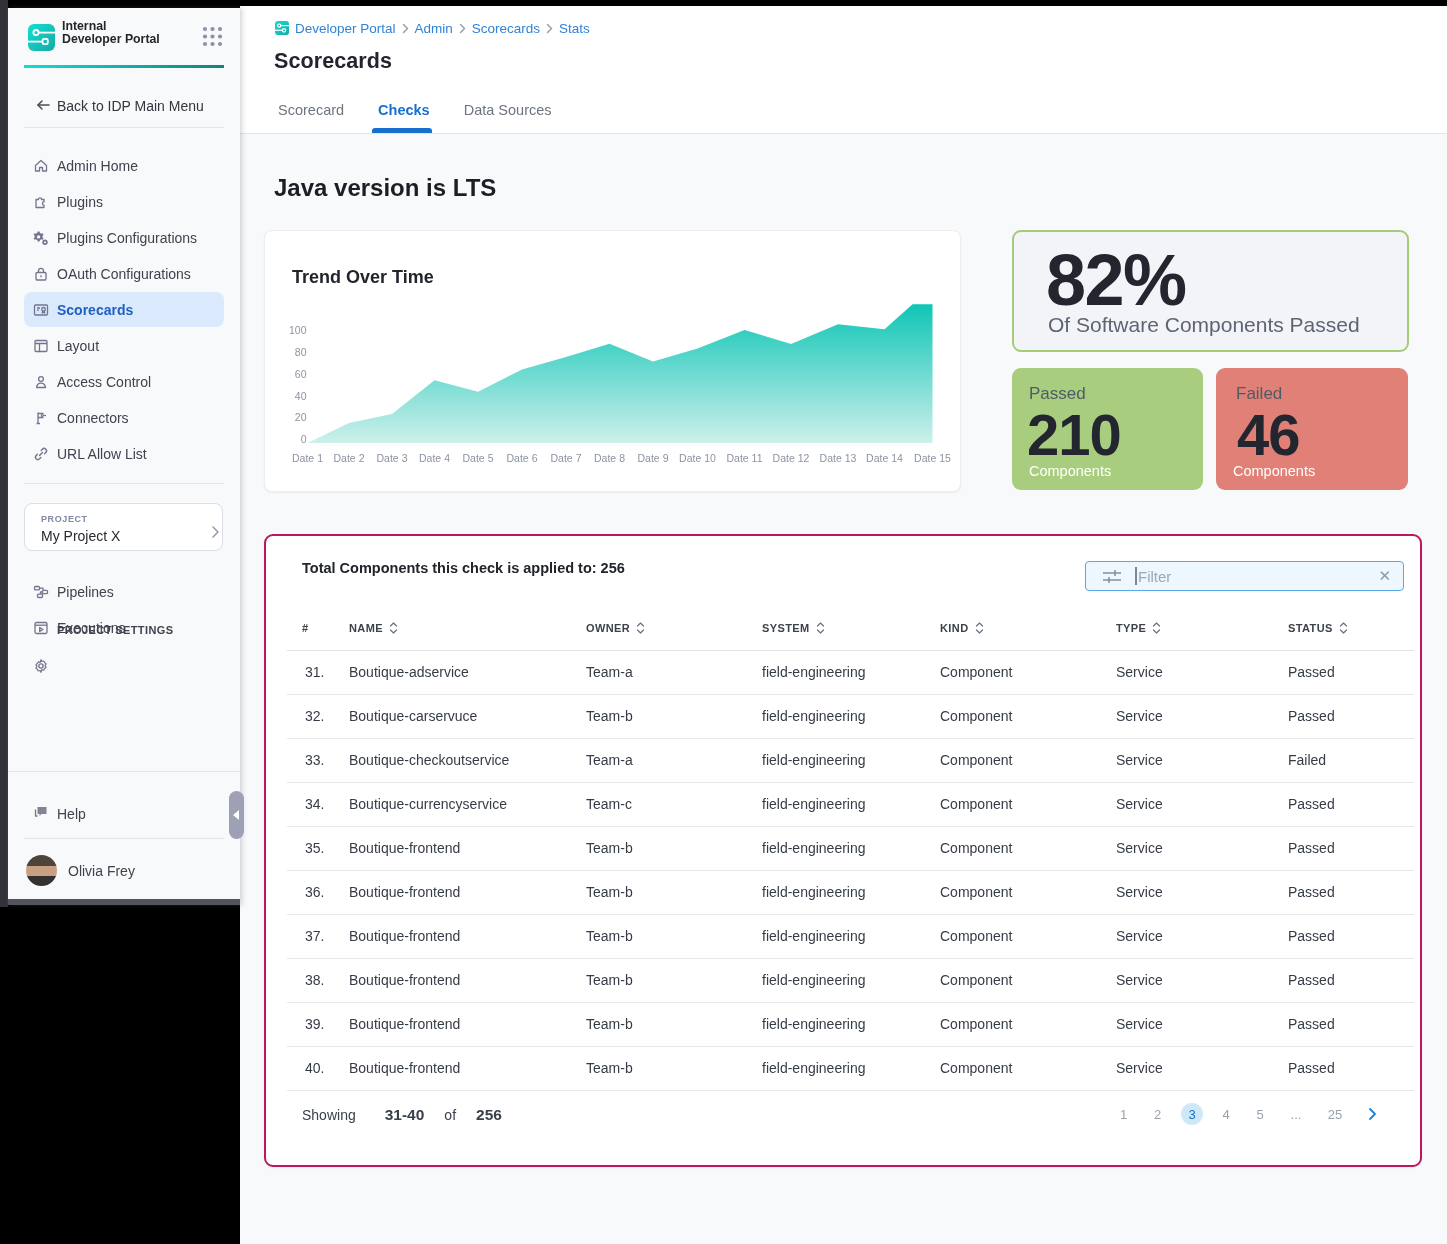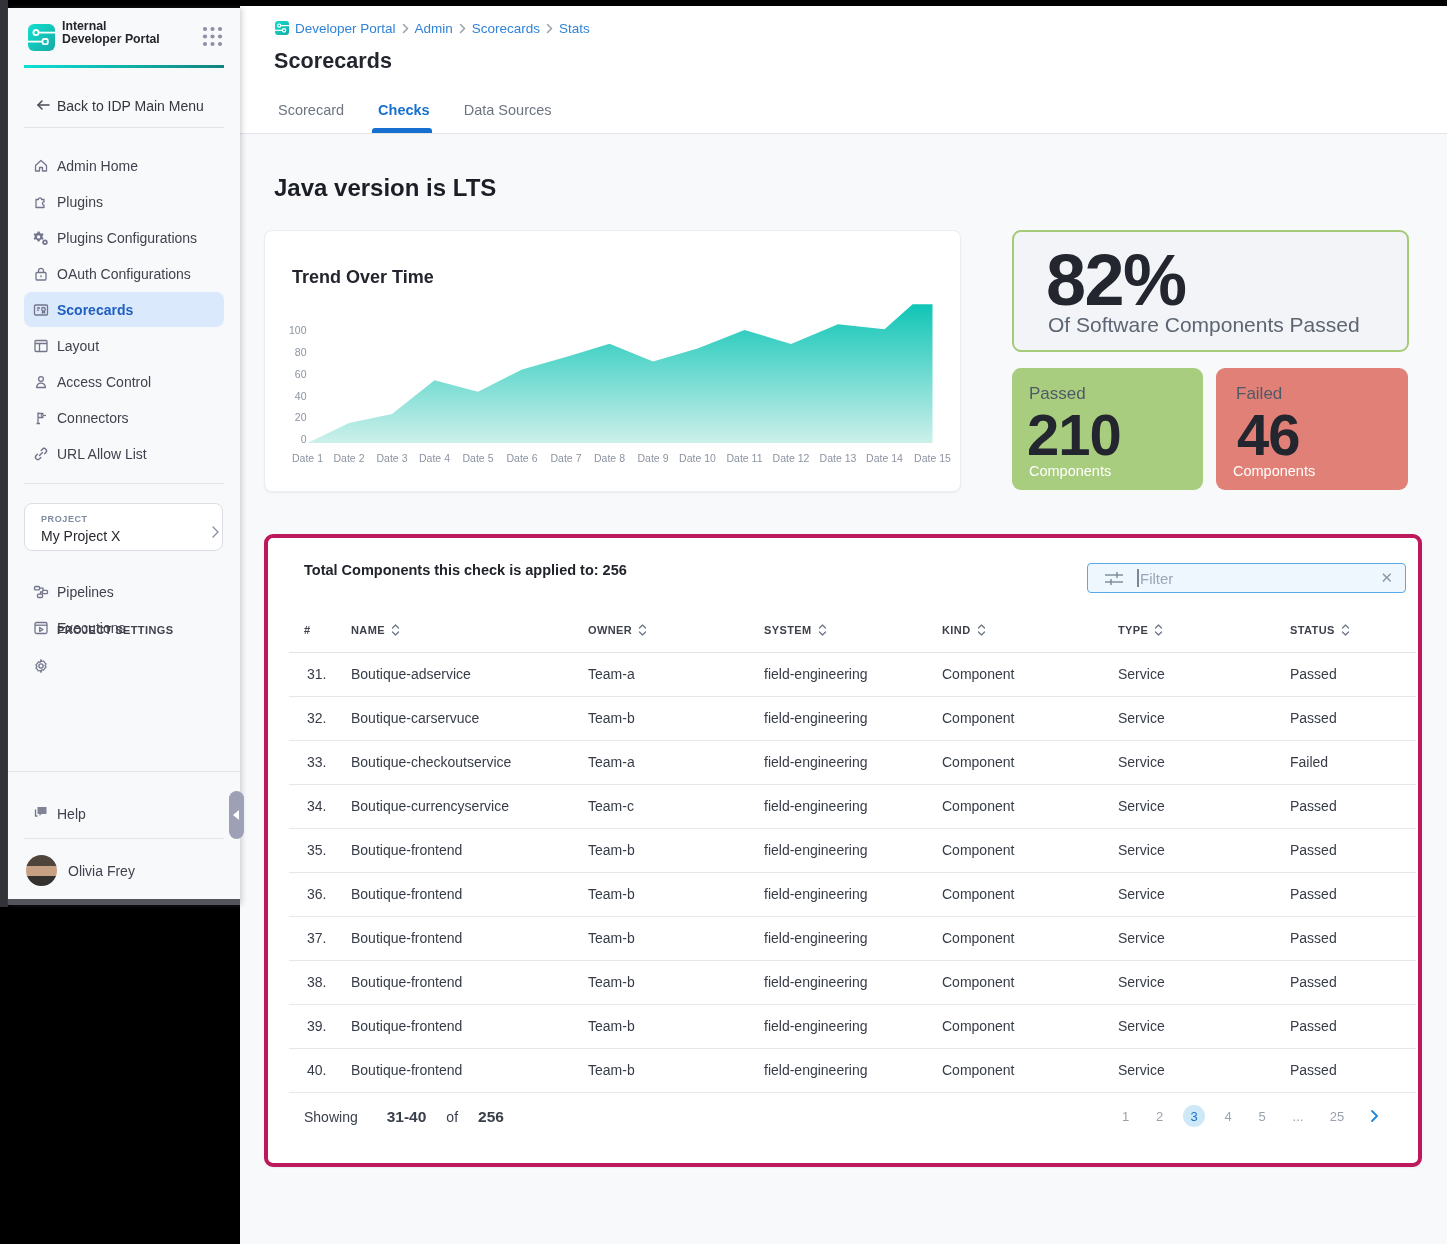--- a/index.html
+++ b/index.html
@@ -29,21 +29,21 @@
   .pct-sub { position:absolute; left:34px; top:81px; font-size:21px; color:#5d6573; }
 
   .mini { position:absolute; top:234px; width:191px; height:122px; border-radius:9px; }
   .mini-pass { left:772px; background:#a9cd7e; }
   .mini-fail { left:976px; background:#e08076; width:192px; }
   .mini-label { position:absolute; left:17px; top:16px; font-size:17px; color:#4f5a68; }
   .mini-num { position:absolute; left:15px; top:33px; font-size:58px; font-weight:700; color:#23262e; letter-spacing:-1px; }
   .mini-comp { position:absolute; left:17px; top:95px; font-size:14.5px; color:#fff; }
 
   
-  .tbl-card { position:absolute; left:24px; top:400px; width:1158px; height:633px; background:#fff; border:4px solid #be185d; border-radius:9px; box-shadow:0 1px 2px rgba(40,41,61,.06); }
+  .tbl-card { position:absolute; left:24px; top:400px; width:1158px; height:633px; background:#fff; border:2px solid #be185d; border-radius:9px; box-shadow:0 1px 2px rgba(40,41,61,.06); }
   .tbl-title { position:absolute; left:36px; top:24px; font-size:14.5px; font-weight:700; color:#21242b; }
   .filter { position:absolute; left:819px; top:25px; width:319px; height:30px; background:#edf7fd; border:1.6px solid #58a8e5; border-radius:4px; }
   .filter-ph { position:absolute; left:52px; top:6px; font-size:15px; color:#9aa7b7; }
   .filter-cursor { position:absolute; left:49px; top:5px; width:1.5px; height:18px; background:#7b8794; }
   .filter-x { position:absolute; right:12px; top:5px; font-size:15px; color:#8b98a8; }
 
   .th { position:absolute; top:86px; font-size:11px; font-weight:700; color:#3c414b; letter-spacing:.4px; display:flex; gap:6px; align-items:center; }
   .row { position:absolute; left:21px; width:1127px; height:44px; border-bottom:1px solid #e5e7ec; font-size:14px; color:#363c47; }
   .cell { position:absolute; top:13px; }
   .hdr-line { position:absolute; left:21px; top:114px; width:1127px; border-top:1.5px solid #dfe2e7; }

